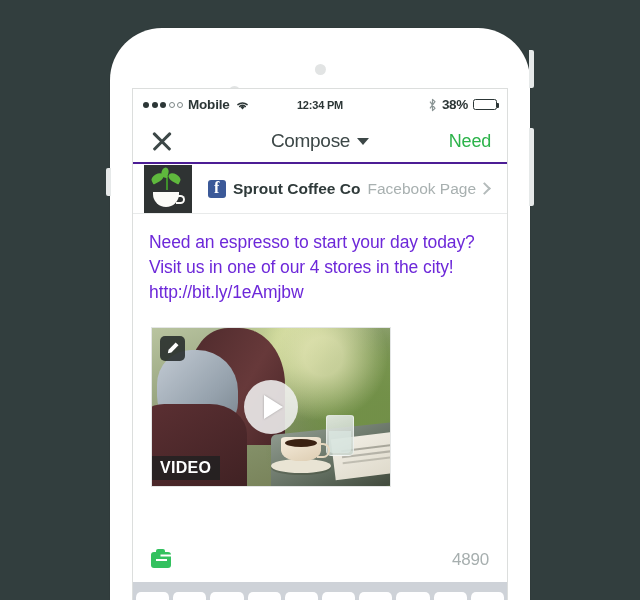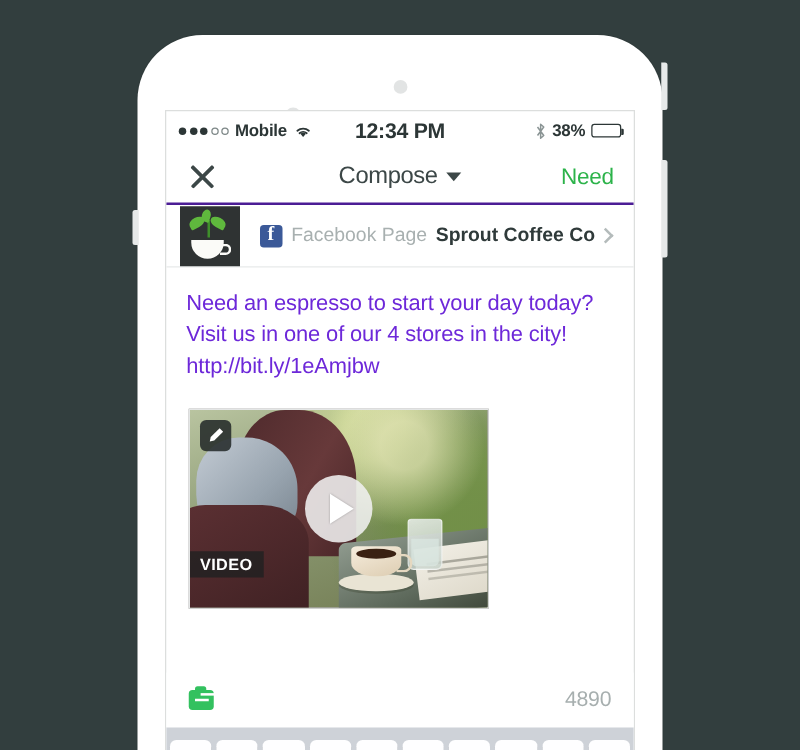--- a/index.html
+++ b/index.html
@@ -66,21 +66,21 @@
     color: #2c3636;
     font-weight: 600;
     justify-content: space-between;
   }
   #status-left { display: flex; align-items: center; gap: 5px; flex: 1; }
   .signal-dots { display: flex; gap: 2.5px; align-items: center; }
   .dot { width: 6px; height: 6px; border-radius: 50%; }
   .dot.filled { background: #2c3636; }
   .dot.empty { background: transparent; border: 1px solid #7d8787; }
   #carrier-label { font-size: 13.5px; letter-spacing: -0.2px; }
-  #status-center { flex: 0 0 auto; font-size: 17px; letter-spacing: -0.2px; }
+  #status-center { flex: 0 0 auto; font-size: 11px; letter-spacing: -0.2px; }
   #status-right { display: flex; align-items: center; justify-content: flex-end; gap: 5px; flex: 1; }
   #battery-percent { font-size: 13.5px; letter-spacing: -0.3px; }
   #battery-shell {
     width: 24px; height: 11px;
     border: 1.3px solid #2c3636; border-radius: 2.5px;
     padding: 1.2px; position: relative;
   }
   #battery-fill { height: 100%; width: 96%; background: #2c3636; border-radius: 1px; }
   #battery-cap {
     position: absolute; right: -3.4px; top: 3px;
@@ -289,23 +289,23 @@
     cursor: pointer; z-index: 5;
   }
   #media-play-button .tri {
     width: 0; height: 0; margin-left: 5px;
     border-top: 12px solid transparent;
     border-bottom: 12px solid transparent;
     border-left: 19px solid #ffffff;
     filter: drop-shadow(0 0 1px rgba(120,120,120,0.6));
   }
   #media-type-label {
-    position: absolute; left: 0; bottom: 24px;
+    position: absolute; left: 0; bottom: 6px;
     background: rgba(26,32,32,0.72);
-    color: #fff; font-size: 13px; font-weight: bold;
+    color: #fff; font-size: 16px; font-weight: bold;
     padding: 3px 9px 3px 8px; letter-spacing: 0.3px;
     z-index: 5;
   }
 
   
   #compose-toolbar {
     position: absolute; left: 0; right: 0; bottom: 66px;
     height: 44px; display: flex; align-items: center;
     padding: 0 18px;
     background: #fff;
@@ -405,22 +405,22 @@
         <span class="stem"></span>
         <span class="leaf leaf-l"></span>
         <span class="leaf leaf-r"></span>
         <span class="leaf leaf-t"></span>
         <span class="cup-coffee"></span>
         <span class="cup-body"></span>
         <span class="cup-handle"></span>
       </div>
       <div id="profile-meta">
         <span id="fb-icon"></span>
+        <span id="profile-name">Sprout Coffee Co</span>
         <span id="profile-type">Facebook Page</span>
-        <span id="profile-name">Sprout Coffee Co</span>
       </div>
       <div id="profile-chevron"></div>
     </div>
 
     <div id="compose-body">
       <div id="compose-text">Need an espresso to start your day today? Visit us in one of our 4 stores in the city! http://bit.ly/1eAmjbw</div>
 
       <div id="media-card">
         <div class="scene-bg"></div>
         <div class="scene-chair-back"></div>

